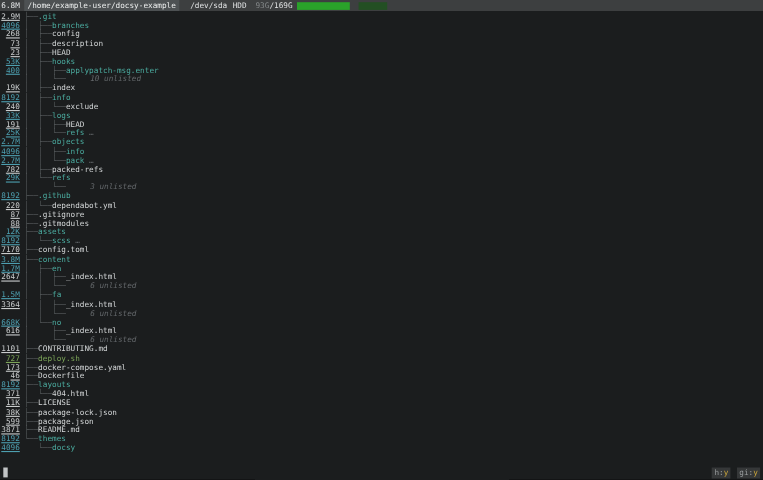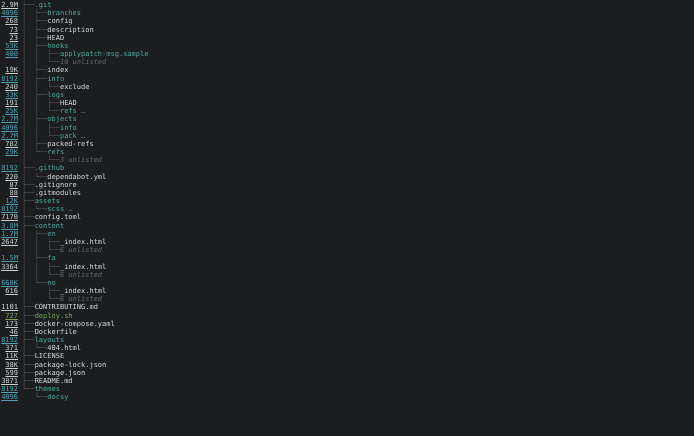--- a/index.html
+++ b/index.html
@@ -37,21 +37,21 @@
   .row .size { width:18px; flex:0 0 18px; text-align:right;text-decoration:underline; }
   .row .gap { width:4px; flex:0 0 4px; }
   .row .prefix { color:#55595b; }
   .sz-w { color:#c9cccd; }
   .sz-c { color:#4d9fb0; }
   .sz-g { color:#7ca558; }
   .nm-dir { color:#4bab9f; }
   .nm-file { color:#d2d5d6; }
   .nm-exec { color:#7ca558; }
   .nm-samp { color:#4bab9f; }
-  .nm-unlisted { color:#63676a; font-style:italic; }
+  .nm-unlisted { color:#63676a; font-style:italic;margin-left:22px; }
   .suffix { color:#63676a; }
   
   .statusbar {
     flex:0 0 10px; height:10px;
     background:#3d3f40;
     line-height:10px;
     white-space:pre;
     color:#cfd2d3;
     padding-left:2px;
   }
@@ -66,29 +66,41 @@
   .flags { margin-left:auto; display:flex; gap:6px; }
   .flag { background:#353738; padding:0 2px; line-height:10px; }
   .flag .fl { color:#9b9ea0; }
   .flag .fv { color:#c9a43b; }
 </style>
 </head>
 <body>
 
 <div class="terminal">
 
+  <div class="topbar">
+    <span class="rootsize">6.8M</span>
+    <span class="rootpath">/home/example-user/docsy-example</span>
+    <span class="device">/dev/sda</span>
+    <span class="disktype">HDD</span>
+    <span class="used">93G</span>
+    <span class="total">/169G</span>
+    <span class="usagebar">
+      <span class="fill"></span>
+      <span class="track"></span>
+    </span>
+  </div>
 
   <div class="tree" id="tree">
       <div class="row"><span class="size sz-w">2.9M</span><span class="gap"></span><span class="prefix">├──</span><span class="nm-dir">.git</span></div>
       <div class="row"><span class="size sz-c">4096</span><span class="gap"></span><span class="prefix">│  ├──</span><span class="nm-dir">branches</span></div>
       <div class="row"><span class="size sz-w">268</span><span class="gap"></span><span class="prefix">│  ├──</span><span class="nm-file">config</span></div>
       <div class="row"><span class="size sz-w">73</span><span class="gap"></span><span class="prefix">│  ├──</span><span class="nm-file">description</span></div>
       <div class="row"><span class="size sz-w">23</span><span class="gap"></span><span class="prefix">│  ├──</span><span class="nm-file">HEAD</span></div>
       <div class="row"><span class="size sz-c">53K</span><span class="gap"></span><span class="prefix">│  ├──</span><span class="nm-dir">hooks</span></div>
-      <div class="row"><span class="size sz-c">400</span><span class="gap"></span><span class="prefix">│  │  ├──</span><span class="nm-samp">applypatch-msg.sample</span></div>
+      <div class="row"><span class="size sz-c">400</span><span class="gap"></span><span class="prefix">│  │  ├──</span><span class="nm-samp">applypatch-msg.enter</span></div>
       <div class="row"><span class="size sz-w"></span><span class="gap"></span><span class="prefix">│  │  └──</span><span class="nm-unlisted">10 unlisted</span></div>
       <div class="row"><span class="size sz-w">19K</span><span class="gap"></span><span class="prefix">│  ├──</span><span class="nm-file">index</span></div>
       <div class="row"><span class="size sz-c">8192</span><span class="gap"></span><span class="prefix">│  ├──</span><span class="nm-dir">info</span></div>
       <div class="row"><span class="size sz-w">240</span><span class="gap"></span><span class="prefix">│  │  └──</span><span class="nm-file">exclude</span></div>
       <div class="row"><span class="size sz-c">33K</span><span class="gap"></span><span class="prefix">│  ├──</span><span class="nm-dir">logs</span></div>
       <div class="row"><span class="size sz-w">191</span><span class="gap"></span><span class="prefix">│  │  ├──</span><span class="nm-file">HEAD</span></div>
       <div class="row"><span class="size sz-c">25K</span><span class="gap"></span><span class="prefix">│  │  └──</span><span class="nm-dir">refs</span><span class="suffix"> …</span></div>
       <div class="row"><span class="size sz-c">2.7M</span><span class="gap"></span><span class="prefix">│  ├──</span><span class="nm-dir">objects</span></div>
       <div class="row"><span class="size sz-c">4096</span><span class="gap"></span><span class="prefix">│  │  ├──</span><span class="nm-dir">info</span></div>
       <div class="row"><span class="size sz-c">2.7M</span><span class="gap"></span><span class="prefix">│  │  └──</span><span class="nm-dir">pack</span><span class="suffix"> …</span></div>
@@ -120,14 +132,21 @@
       <div class="row"><span class="size sz-w">371</span><span class="gap"></span><span class="prefix">│  └──</span><span class="nm-file">404.html</span></div>
       <div class="row"><span class="size sz-w">11K</span><span class="gap"></span><span class="prefix">├──</span><span class="nm-file">LICENSE</span></div>
       <div class="row"><span class="size sz-w">38K</span><span class="gap"></span><span class="prefix">├──</span><span class="nm-file">package-lock.json</span></div>
       <div class="row"><span class="size sz-w">599</span><span class="gap"></span><span class="prefix">├──</span><span class="nm-file">package.json</span></div>
       <div class="row"><span class="size sz-w">3871</span><span class="gap"></span><span class="prefix">├──</span><span class="nm-file">README.md</span></div>
       <div class="row"><span class="size sz-c">8192</span><span class="gap"></span><span class="prefix">└──</span><span class="nm-dir">themes</span></div>
       <div class="row"><span class="size sz-c">4096</span><span class="gap"></span><span class="prefix">   └──</span><span class="nm-dir">docsy</span></div>
     </div>
 
 
+  <div class="inputline">
+    <span class="cursor"></span>
+    <span class="flags" id="flags">
+        <span class="flag"><span class="fl">h:</span><span class="fv">y</span></span>
+        <span class="flag"><span class="fl">gi:</span><span class="fv">y</span></span>
+      </span>
+  </div>
 
 </div>
 
 </body></html>

